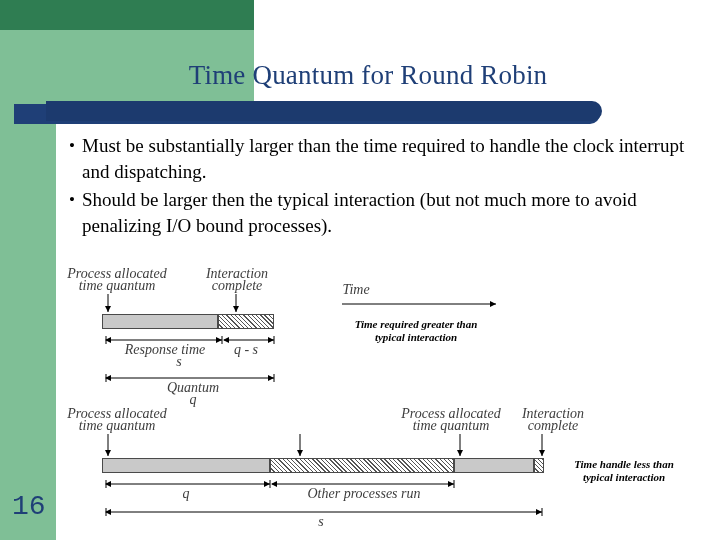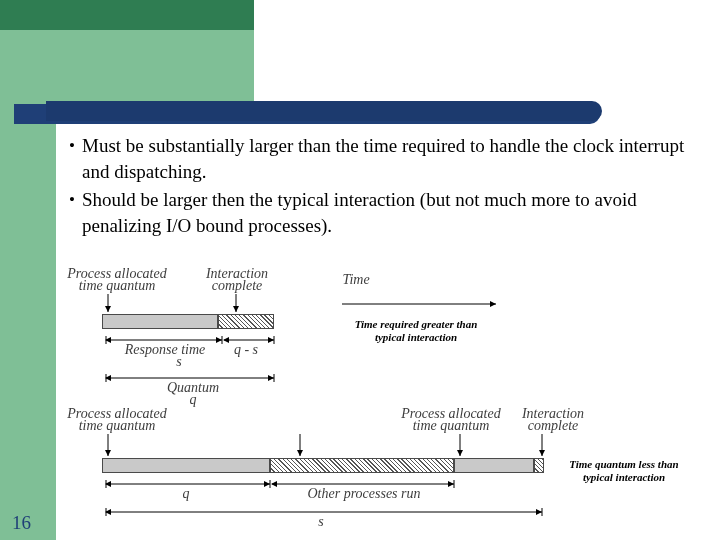--- a/index.html
+++ b/index.html
@@ -93,24 +93,24 @@
     text-align: center;
     font-size: 17px;
     line-height: 26px;
   }
   .bullet .txt {
     flex: 1 1 auto;
   }
   .page-number {
     position: absolute;
     left: 12px;
-    bottom: 6px;
-    font-size: 19px;
+    bottom: 18px;
+    font-size: 28px;
     color: #1f3f77;
-    font-family: Liberation Serif, serif;
+    font-family: Liberation Mono, monospace;
   }
   
   .figure {
     position: absolute;
     left: 56px;
     top: 262px;
     width: 664px;
     height: 278px;
   }
   .fig-label {
@@ -154,41 +154,42 @@
 <body>
 
 <div class="slide">
 
   <div class="band-green-top"></div>
   <div class="band-green-left"></div>
   <div class="band-green-upper"></div>
   <div class="band-navy"></div>
   <div class="band-navy-cap"></div>
 
+  <div class="title">Time Quantum for Round Robin</div>
 
   <div class="bullets">
     <div class="bullet">
       <span class="dot">•</span>
       <span class="txt">Must be substantially larger than the time required to handle the clock interrupt and dispatching.</span>
     </div>
     <div class="bullet">
       <span class="dot">•</span>
       <span class="txt">Should be larger then the typical interaction (but not much more to avoid penalizing I/O bound processes).</span>
     </div>
   </div>
 
   <div class="page-number">16</div>
 
   <div class="figure">
 
     <div class="fig-label" style="left:6px; top:6px; width:110px; white-space:pre-line;">Process allocated
 time quantum</div>
     <div class="fig-label" style="left:128px; top:6px; width:106px; white-space:pre-line;">Interaction
 complete</div>
-    <div class="fig-label" style="left:270px; top:12px; width:60px;">Time</div>
+    <div class="fig-label" style="left:270px; top:22px; width:60px;">Time</div>
 
     <div class="bar" style="left:46px; top:52px; width:116px; height:15px;"></div>
     <div class="bar hatch" style="left:162px; top:52px; width:56px; height:15px;"></div>
 
     <div class="fig-label" style="left:64px; top:82px; width:90px;">Response time</div>
     <div class="fig-label" style="left:98px; top:94px; width:50px;">s</div>
     <div class="fig-label" style="left:165px; top:82px; width:50px;">q - s</div>
     <div class="fig-label" style="left:102px; top:120px; width:70px;">Quantum</div>
     <div class="fig-label" style="left:112px; top:132px; width:50px;">q</div>
 
@@ -204,21 +205,21 @@
 
     <div class="bar" style="left:46px; top:196px; width:168px; height:15px;"></div>
     <div class="bar hatch" style="left:214px; top:196px; width:184px; height:15px;"></div>
     <div class="bar" style="left:398px; top:196px; width:80px; height:15px;"></div>
     <div class="bar hatch" style="left:478px; top:196px; width:10px; height:15px;"></div>
 
     <div class="fig-label" style="left:105px; top:226px; width:50px;">q</div>
     <div class="fig-label" style="left:246px; top:226px; width:124px;">Other processes run</div>
     <div class="fig-label" style="left:240px; top:254px; width:50px;">s</div>
 
-    <div class="fig-label bold" style="left:478px; top:196px; width:180px; white-space:pre-line; text-align:center;">Time quantum less than
+    <div class="fig-label bold" style="left:478px; top:196px; width:180px; white-space:pre-line; text-align:center;">Time handle less than
 typical interaction</div>
 
     <svg class="arrows" viewBox="0 0 664 278">
       <defs>
         <marker id="ah" markerWidth="7" markerHeight="7" refX="6" refY="3" orient="auto">
           <path d="M0,0 L6,3 L0,6 z" fill="#000"></path>
         </marker>
         <marker id="ahr" markerWidth="7" markerHeight="7" refX="1" refY="3" orient="auto">
           <path d="M6,0 L0,3 L6,6 z" fill="#000"></path>
         </marker>

